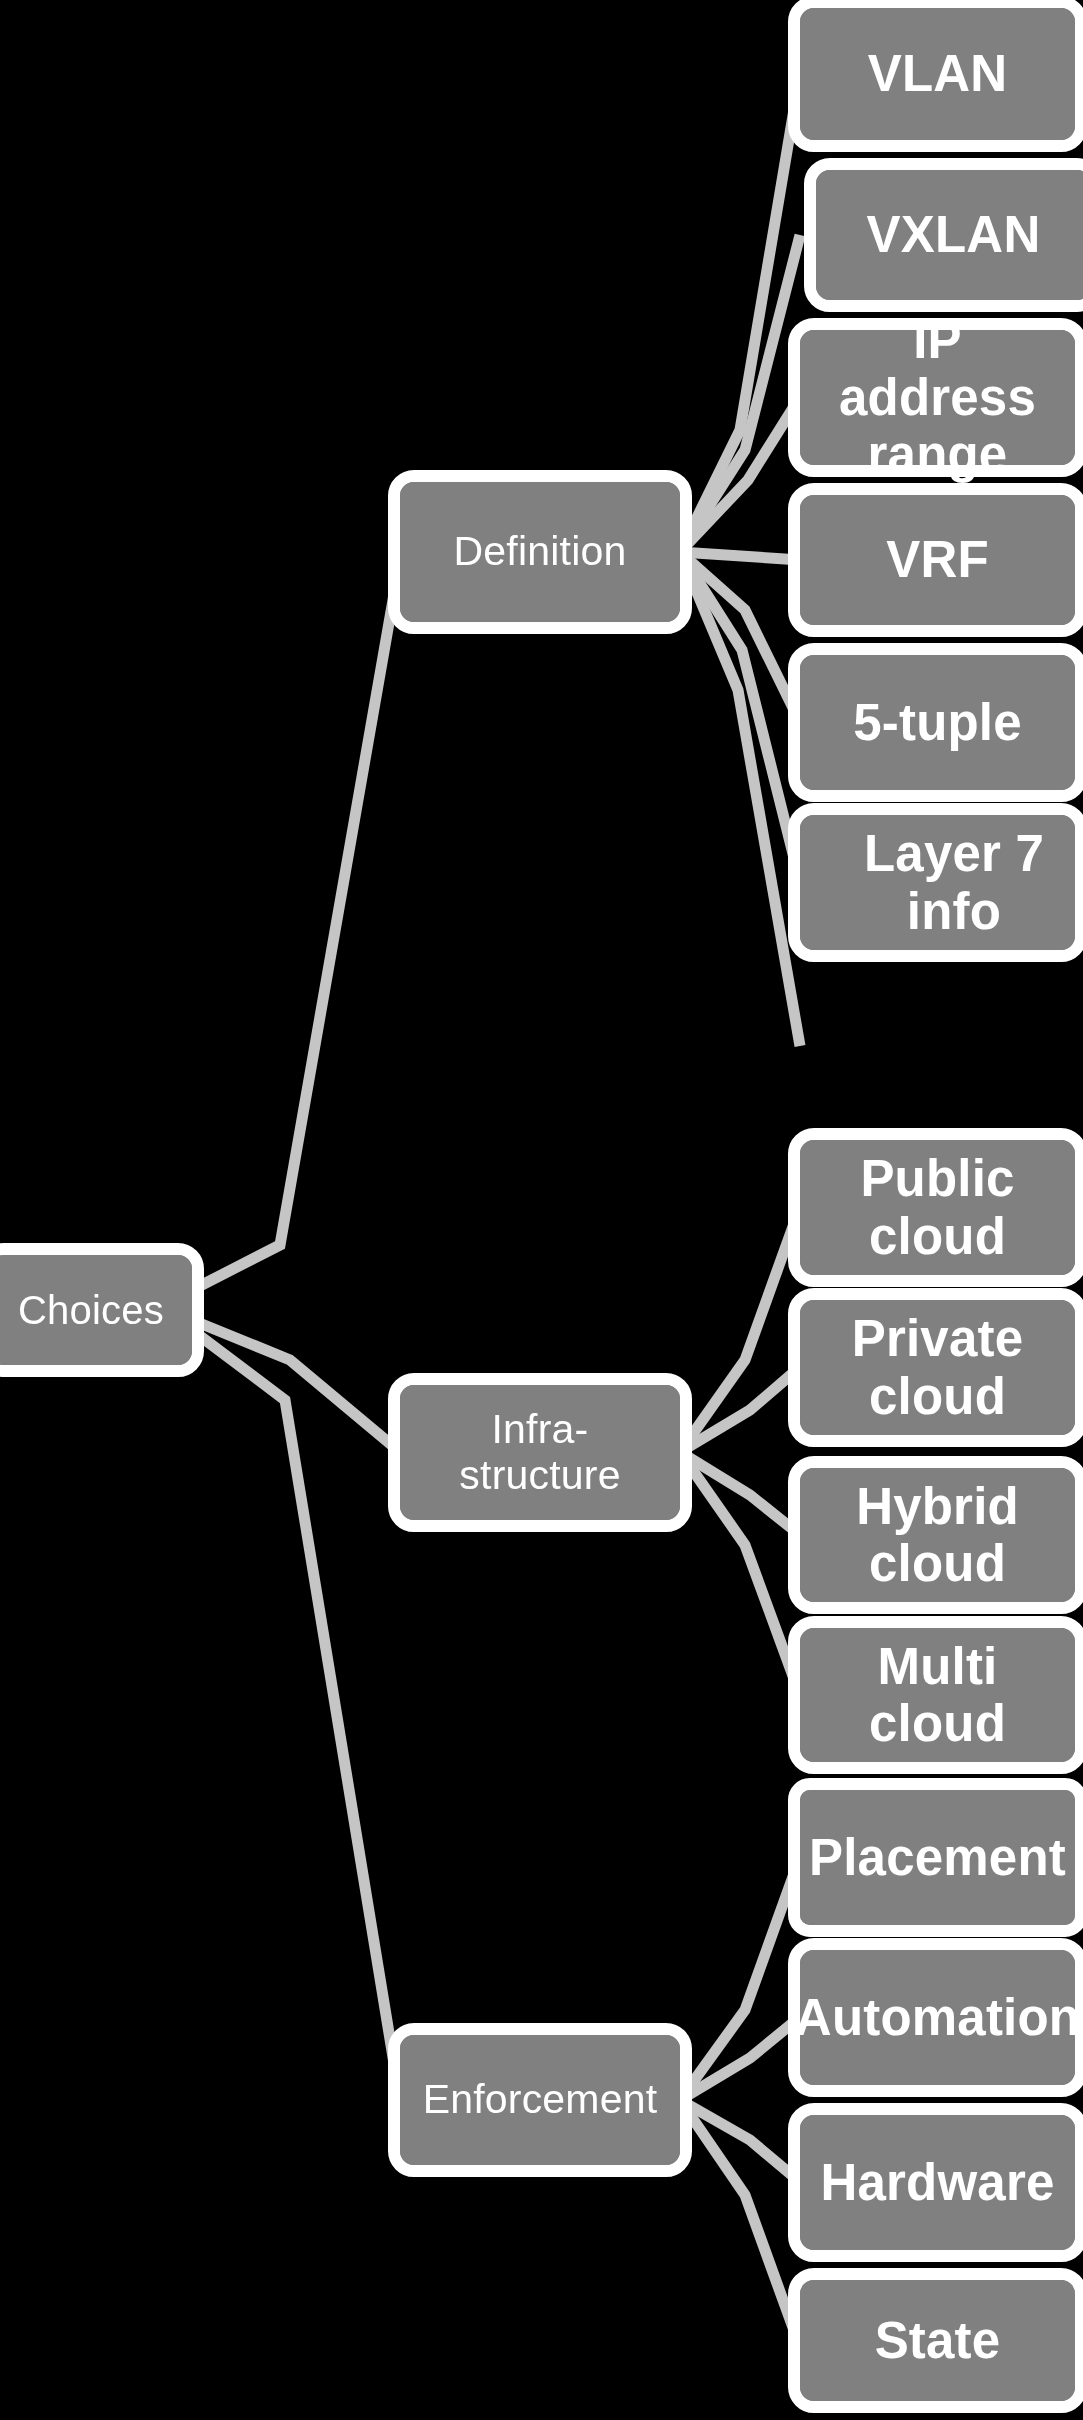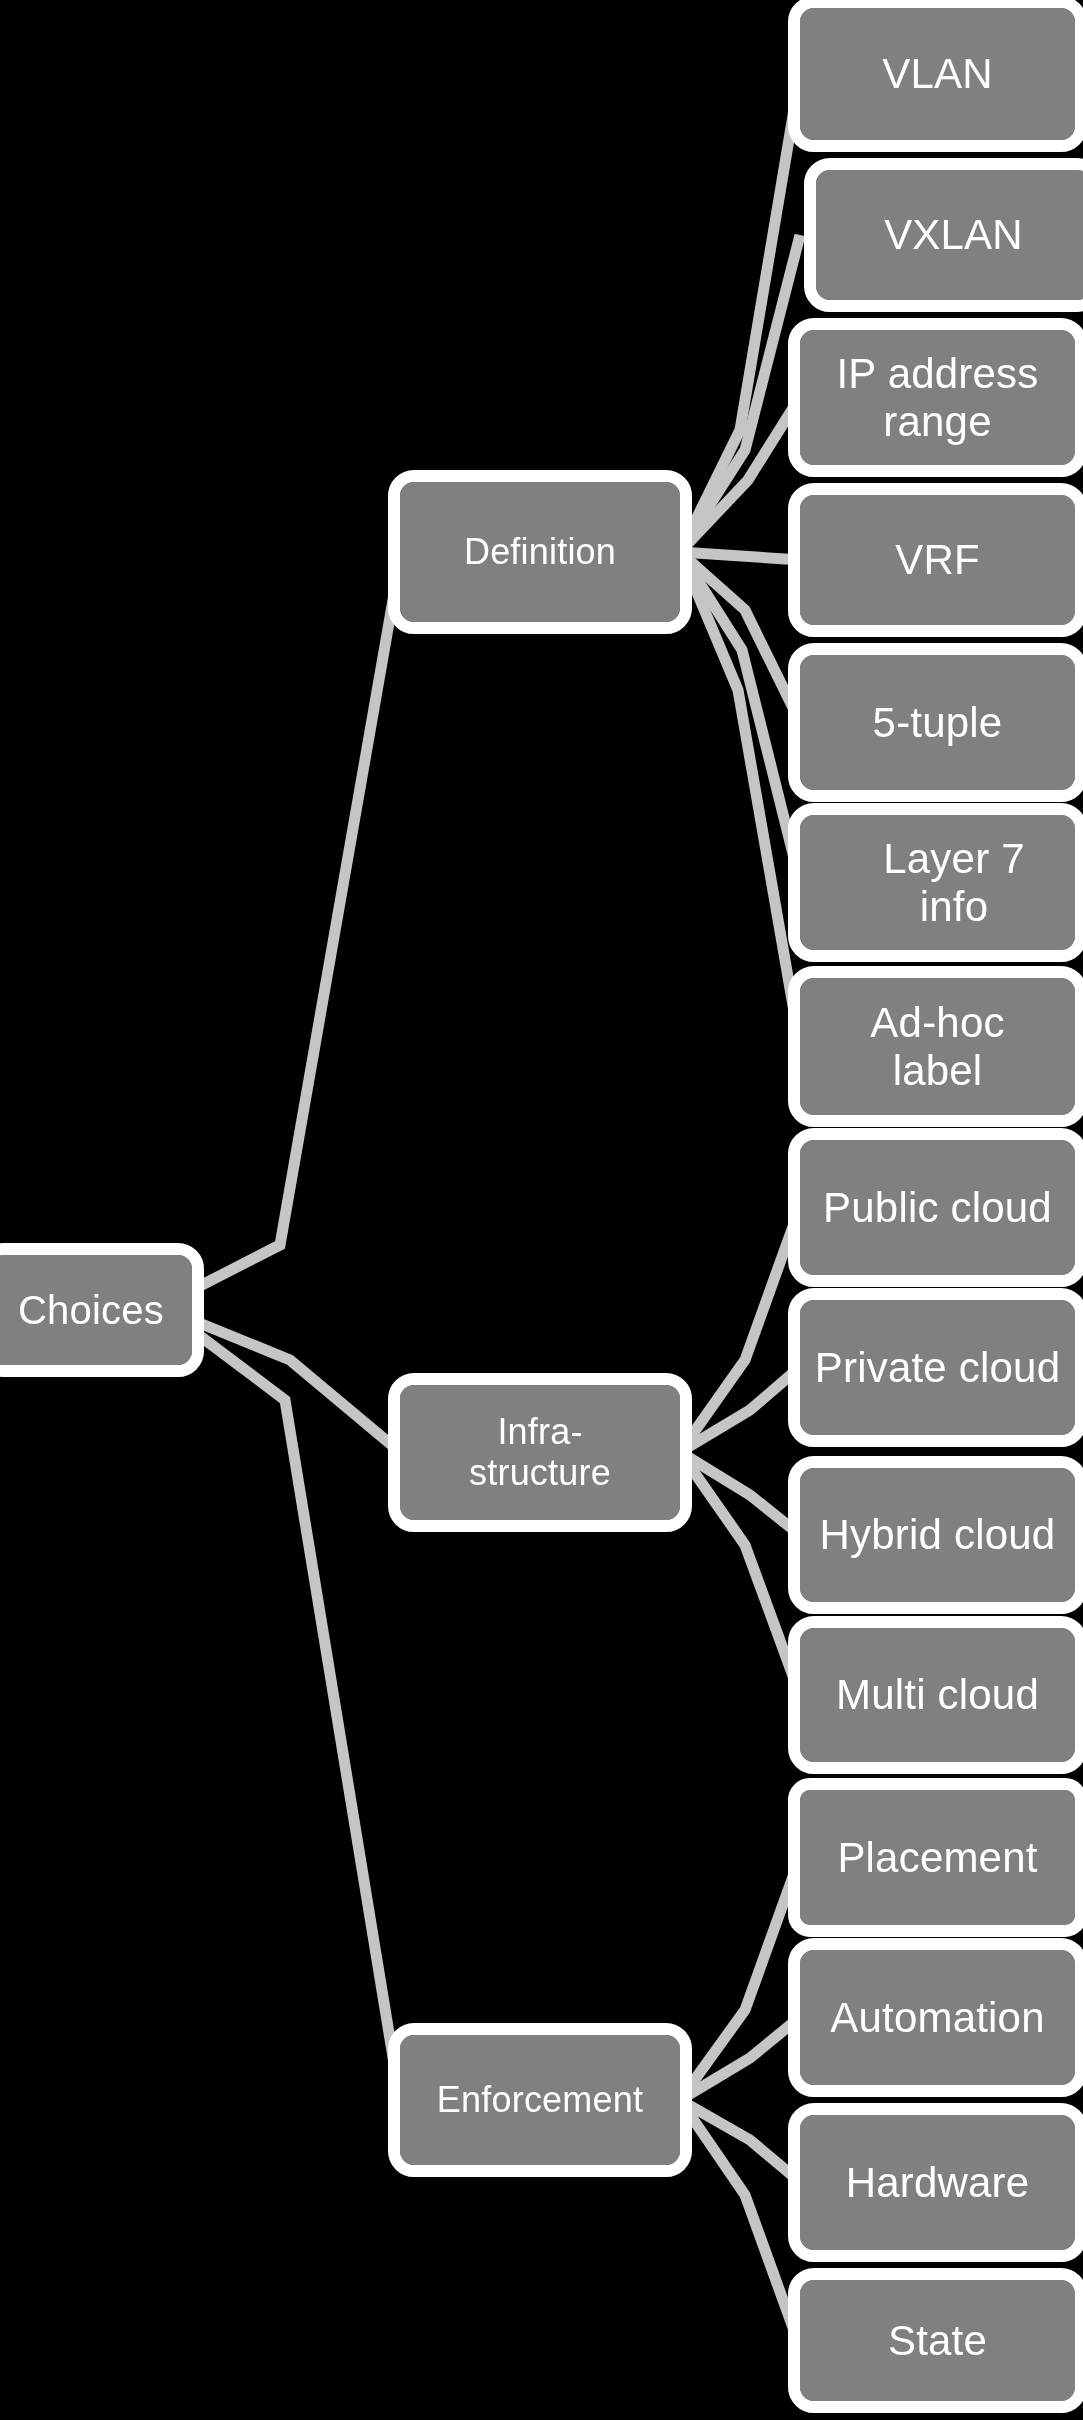--- a/index.html
+++ b/index.html
@@ -41,24 +41,25 @@
   }
   .node .label {
     display: block;
     padding: 0 8px;
     white-space: pre-line;
   }
   .root {
     font-size: 40px;
   }
   .branch {
-    font-size: 36px;
+    font-size: 41px;
   }
   .leaf {
-    font-size: 42px;
+    font-size: 51px;
+    font-weight: bold;
   }
 </style>
 </head>
 <body>
 
 <div id="canvas">
 
   <svg id="edges" viewBox="0 0 1083 2420" preserveAspectRatio="none">
     <g stroke="#c5c5c5" stroke-width="11" fill="none" stroke-linecap="butt">
 
@@ -122,24 +123,20 @@
 
   <div class="node leaf" style="left:800px; top:655px; width:275px; height:135px;text-align:right;">
     <span class="label">5-tuple</span>
   </div>
 
   <div class="node leaf" style="left:800px; top:815px; width:275px; height:135px;padding-left:33px;">
     <span class="label">Layer 7
 info</span>
   </div>
 
-  <div class="node leaf" style="left:800px; top:978px; width:275px; height:137px;">
-    <span class="label">Ad-hoc
-label</span>
-  </div>
 
   <div class="node leaf" style="left:800px; top:1140px; width:275px; height:135px;">
     <span class="label">Public cloud</span>
   </div>
 
   <div class="node leaf" style="left:800px; top:1300px; width:275px; height:135px;">
     <span class="label">Private cloud</span>
   </div>
 
   <div class="node leaf" style="left:800px; top:1468px; width:275px; height:134px;">

